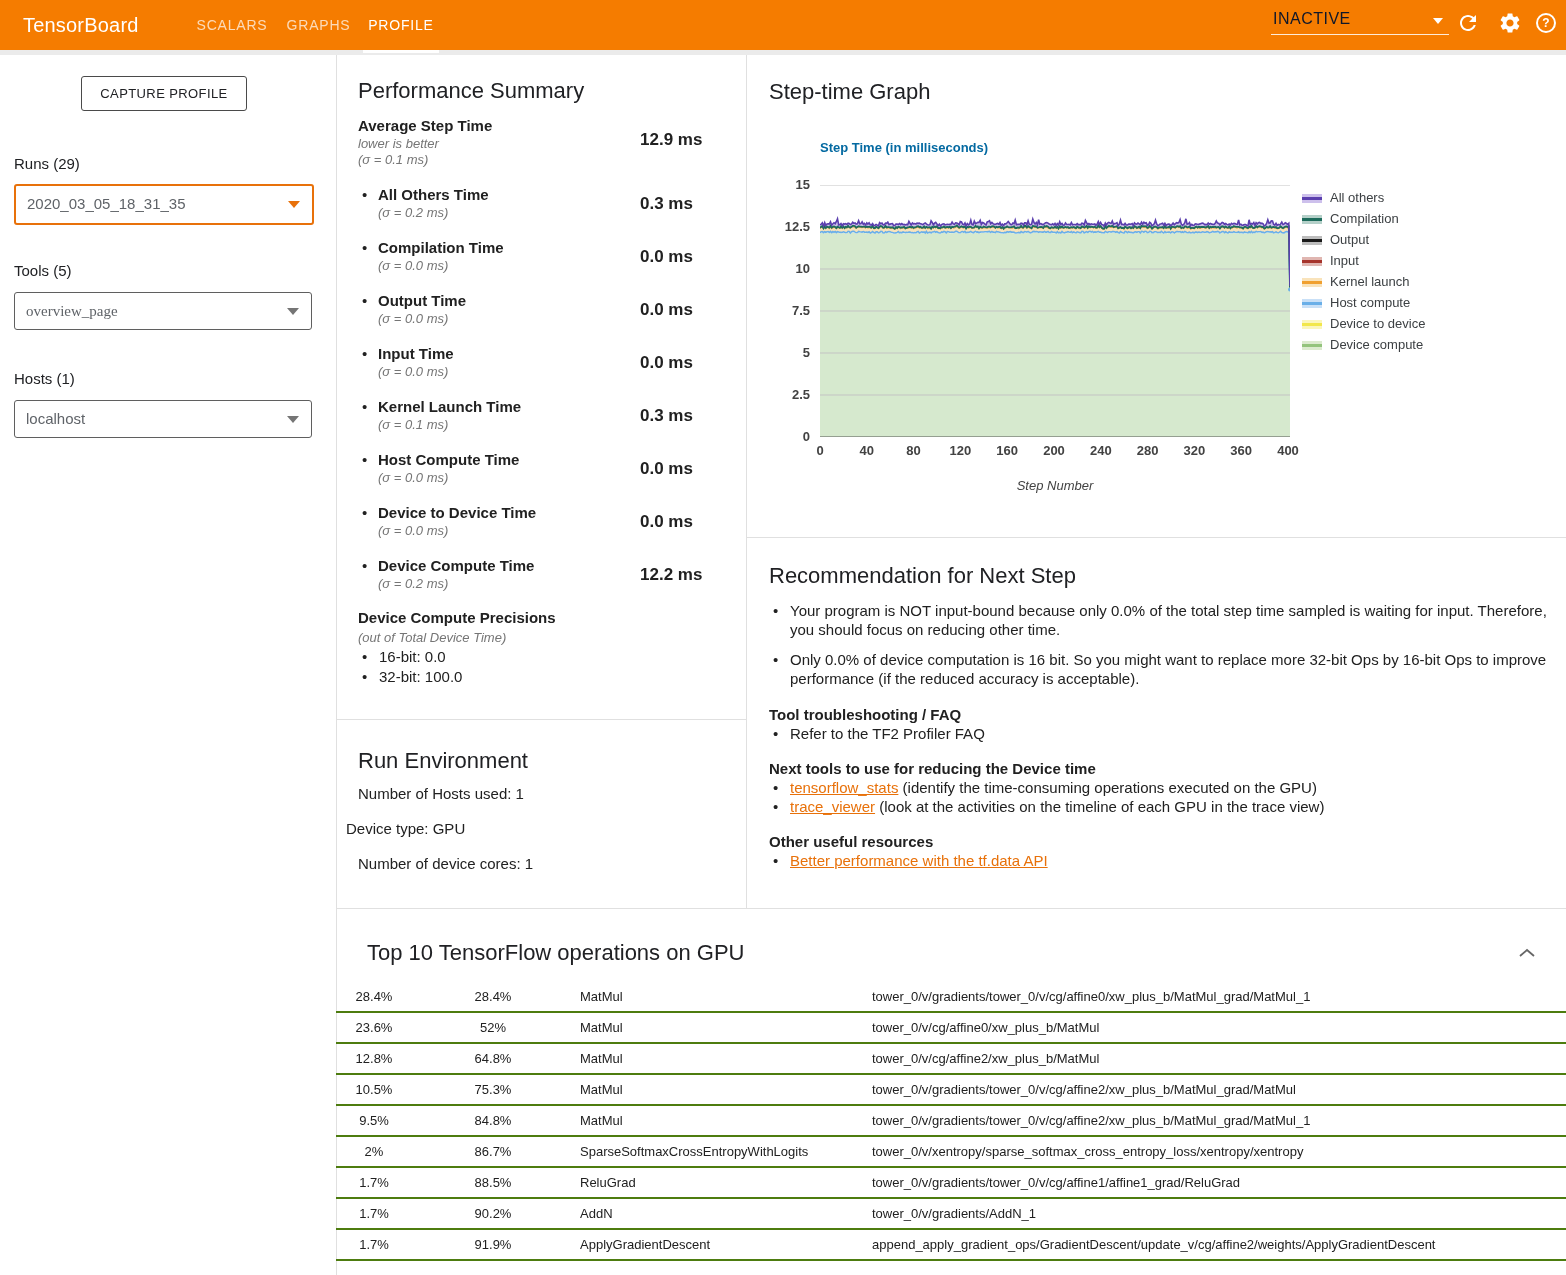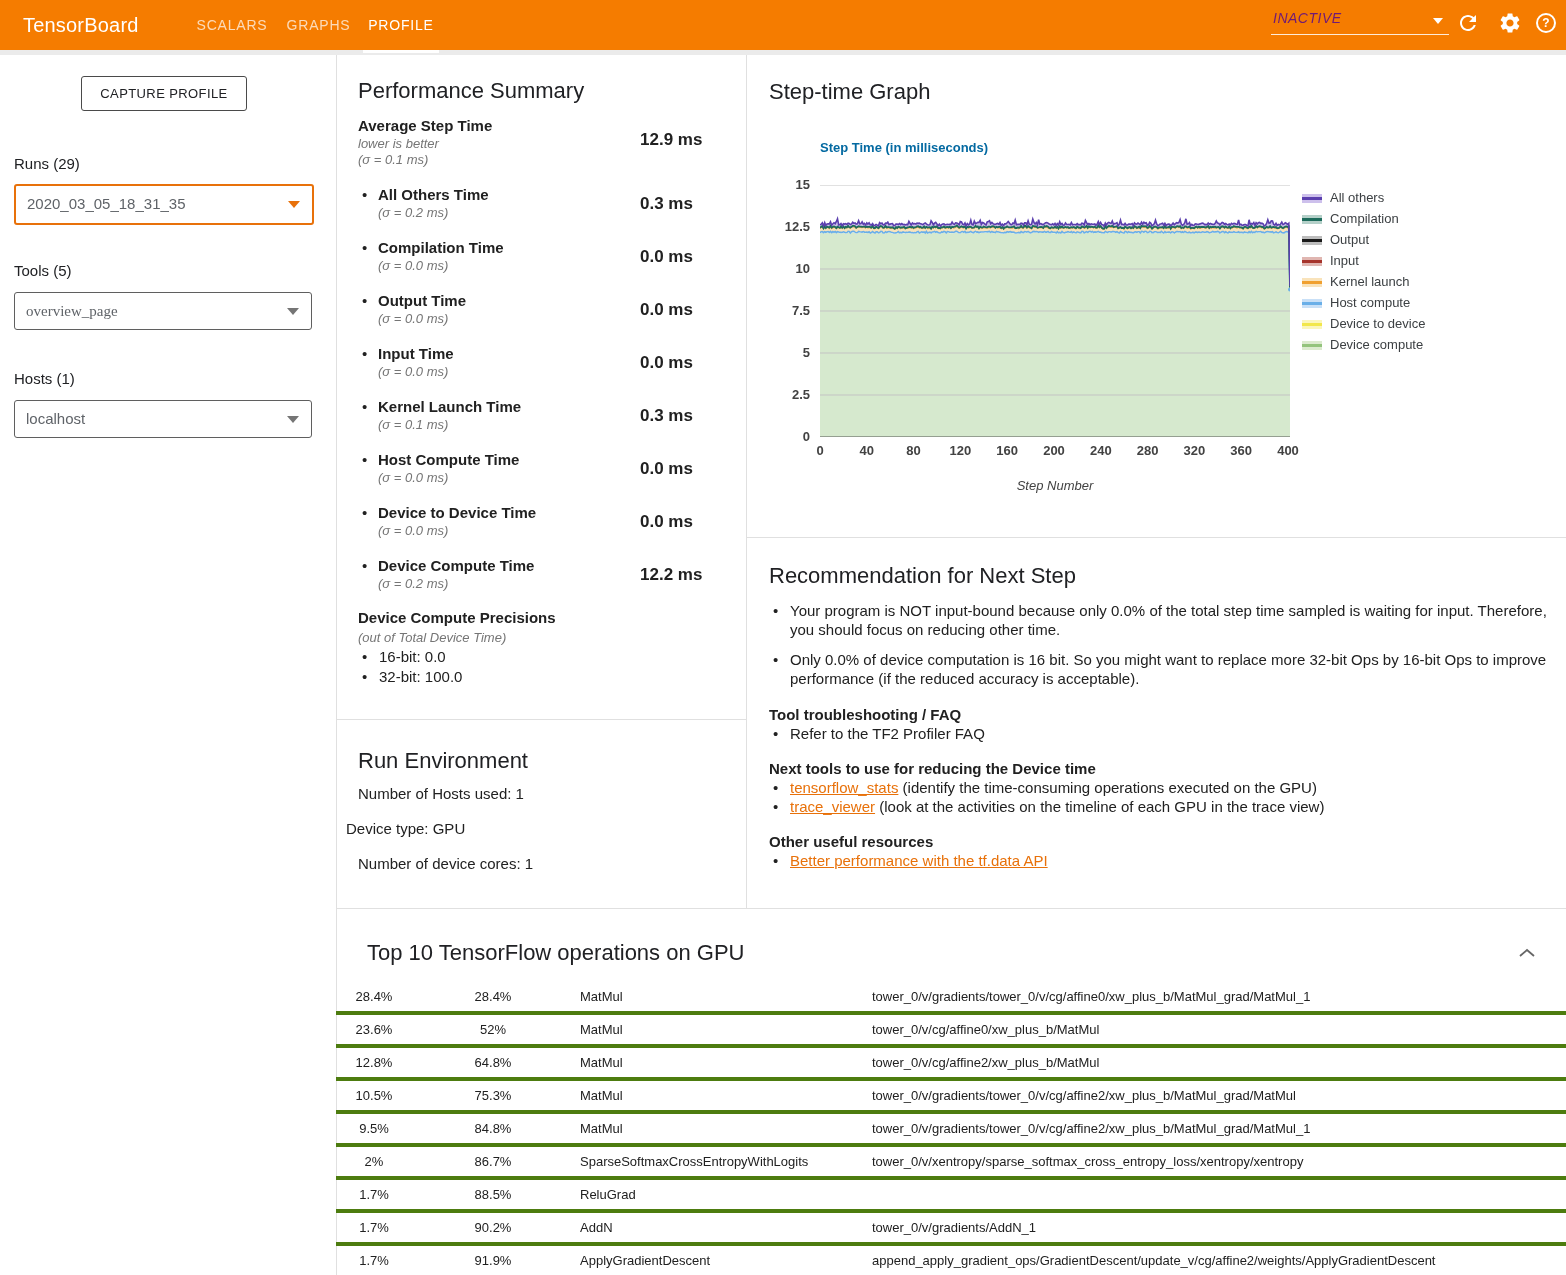--- a/index.html
+++ b/index.html
@@ -7,21 +7,21 @@
   .abs{position:absolute;}
   
   #header{position:absolute;left:0;top:0;width:1566px;height:50px;background:#f57c00;z-index:5;}
   #header-strip{position:absolute;left:0;top:50px;width:1566px;height:5px;background:#ebebeb;z-index:4;}
   #app-title{position:absolute;left:23px;top:0;height:50px;line-height:50px;color:#fff;font-size:20px;font-weight:500;letter-spacing:.2px;}
   .tab{position:absolute;top:0;height:50px;line-height:50px;text-align:center;font-size:14px;font-weight:500;
     letter-spacing:.8px;color:rgba(255,255,255,.72);cursor:pointer;}
   .tab.active{color:#fff;}
   #tab-underline{position:absolute;top:50px;left:363px;width:76px;height:3px;background:#fff;z-index:6;}
   #status-dd{position:absolute;left:1271px;top:8px;width:178px;height:26px;border-bottom:1px solid rgba(255,255,255,.85);cursor:pointer;}
-  #status-dd .val{position:absolute;left:2px;top:2px;font-size:14px;color:#701a75;letter-spacing:.5px;font-style:italic;}
+  #status-dd .val{position:absolute;left:2px;top:2px;font-size:16px;color:#0f172a;letter-spacing:.5px;}
   #status-dd .caret{position:absolute;right:6px;top:10px;width:0;height:0;border-left:5px solid transparent;border-right:5px solid transparent;border-top:6px solid #fff;}
   .hicon{position:absolute;top:11px;width:26px;height:26px;cursor:pointer;}
   
   .vline,.hline{position:absolute;background:#e0e0e0;}
   
   #capture-btn{position:absolute;left:81px;top:76px;width:164px;height:33px;background:#fff;border:1px solid #4a4a4a;border-radius:3px;
     font-size:13px;font-weight:500;letter-spacing:.4px;color:#202124;text-align:center;line-height:33px;cursor:pointer;}
   .side-label{position:absolute;left:14px;font-size:15px;color:#202124;}
   .side-select{position:absolute;left:14px;width:296px;height:36px;background:#fff;border:1px solid #5f5f5f;border-radius:3px;cursor:pointer;}
   .side-select .sel{position:absolute;left:11px;top:0;height:36px;line-height:36px;font-size:15px;color:#5f6368;}
@@ -44,21 +44,21 @@
   .ytick{position:absolute;width:46px;text-align:right;font-size:13px;font-weight:700;color:#424242;}
   .xtick{position:absolute;transform:translateX(-50%);font-size:13px;font-weight:700;color:#424242;top:303px;}
   #xaxis-label{position:absolute;left:175px;top:338px;width:240px;text-align:center;font-size:13px;font-style:italic;color:#424242;}
   #legend{position:absolute;left:542px;top:48px;}
   .leg-item{position:relative;height:21px;}
   .leg-swatch{position:absolute;left:0;top:6px;width:20px;height:9px;}
   .leg-swatch .core{position:absolute;left:0;top:3px;width:20px;height:3px;}
   .leg-label{position:absolute;left:28px;top:2px;font-size:13px;color:#3c4043;white-space:nowrap;}
   
   #ops-table{position:absolute;left:336px;top:982px;width:1230px;font-size:13px;}
-  .trow{display:flex;border-bottom:4px solid #4d7c0f;align-items:center;height:29px;}
+  .trow{display:flex;border-bottom:2px solid #4d7c0f;align-items:center;height:29px;}
   .trow.head{height:30px;border-bottom:1px solid #bdbdbd;font-weight:700;}
   .c1{width:76px;text-align:center;flex:none;}
   .c2{width:162px;text-align:center;flex:none;}
   .c3{width:290px;text-align:left;padding-left:6px;box-sizing:border-box;flex:none;}
   .c4{flex:1;text-align:left;padding-left:8px;box-sizing:border-box;white-space:nowrap;overflow:hidden;}
   .trow.head .c3,.trow.head .c4{text-align:center;padding-left:0;}
 </style>
 </head>
 <body>
 
@@ -334,20 +334,21 @@
       <div class="trow">
         <div class="c1">2%</div>
         <div class="c2">86.7%</div>
         <div class="c3">SparseSoftmaxCrossEntropyWithLogits</div>
         <div class="c4">tower_0/v/xentropy/sparse_softmax_cross_entropy_loss/xentropy/xentropy</div>
       </div>
       <div class="trow">
         <div class="c1">1.7%</div>
         <div class="c2">88.5%</div>
         <div class="c3">ReluGrad</div>
+        <div class="c4">tower_0/v/gradients/tower_0/v/cg/affine1/affine1_grad/ReluGrad</div>
       </div>
       <div class="trow">
         <div class="c1">1.7%</div>
         <div class="c2">90.2%</div>
         <div class="c3">AddN</div>
         <div class="c4">tower_0/v/gradients/AddN_1</div>
       </div>
       <div class="trow">
         <div class="c1">1.7%</div>
         <div class="c2">91.9%</div>

